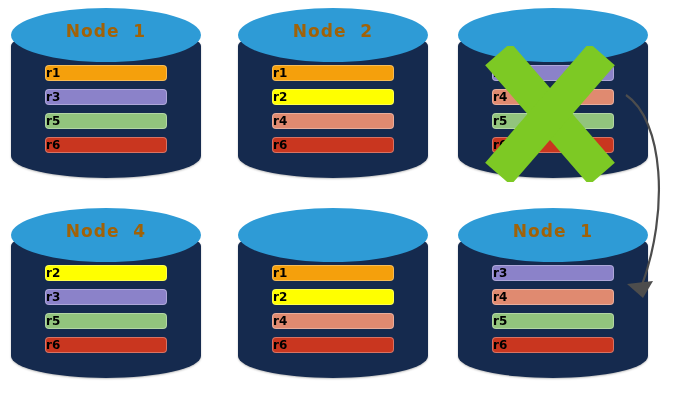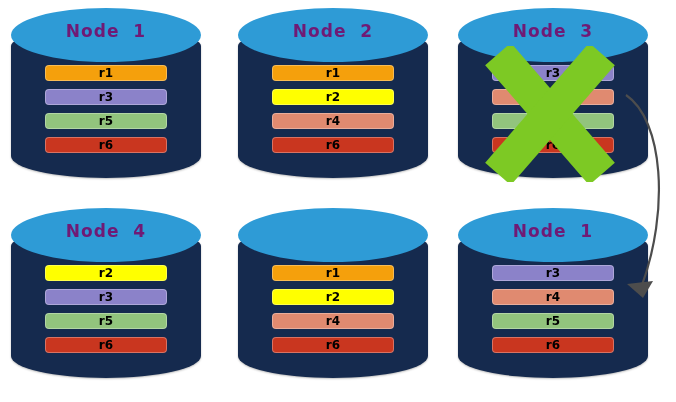--- a/index.html
+++ b/index.html
@@ -44,42 +44,41 @@
     height: 54px;
     background: #2e9bd6;
     border-radius: 50%;
   }
   .node-title {
     position: absolute;
     left: 0;
     top: 13px;
     width: 190px;
     text-align: center;
-    color: #701a75;
+    color: #a16207;
     font-size: 17px;
     font-weight: bold;
     letter-spacing: 1px;
     line-height: 20px;
     white-space: pre;
   }
   .records {
     position: absolute;
     left: 34px;
     top: 57px;
     width: 122px;
   }
   .record-bar {
     position: relative;
     width: 122px;
     height: 16px;
     margin-bottom: 8px;
     border-radius: 4px;
     border: 1px solid rgba(255,255,255,0.30);
     box-sizing: border-box;
-    text-align: center;
     font-size: 12px;
     font-weight: bold;
     color: #000000;
     line-height: 14px;
   }
   .x-mark {
     position: absolute;
     pointer-events: none;
   }
   .arrow-layer {
@@ -113,21 +112,20 @@
       <div class="records">
         <div class="record-bar" style="background: rgb(245, 160, 12);">r1</div>
         <div class="record-bar" style="background: rgb(255, 255, 0);">r2</div>
         <div class="record-bar" style="background: rgb(224, 138, 112);">r4</div>
         <div class="record-bar" style="background: rgb(201, 54, 31);">r6</div>
       </div>
     </div>
     <div class="node" style="left: 458px; top: 8px;">
       <div class="cyl-body"></div>
       <div class="cyl-top" style="background: rgb(46, 155, 214);"></div>
-      <div class="node-title">Node  3</div>
       <div class="records">
         <div class="record-bar" style="background: rgb(139, 130, 201);">r3</div>
         <div class="record-bar" style="background: rgb(224, 138, 112);">r4</div>
         <div class="record-bar" style="background: rgb(146, 196, 125);">r5</div>
         <div class="record-bar" style="background: rgb(201, 54, 31);">r6</div>
       </div>
       <div class="x-mark" style="left: 26px; top: 38px; width: 140px; height: 136px;"><svg width="140" height="136" viewBox="0 0 140 136">
           <g stroke="#7dc924" stroke-width="34" stroke-linecap="butt" fill="none">
             <line x1="14" y1="8" x2="118" y2="128"></line>
             <line x1="118" y1="8" x2="14" y2="128"></line>

